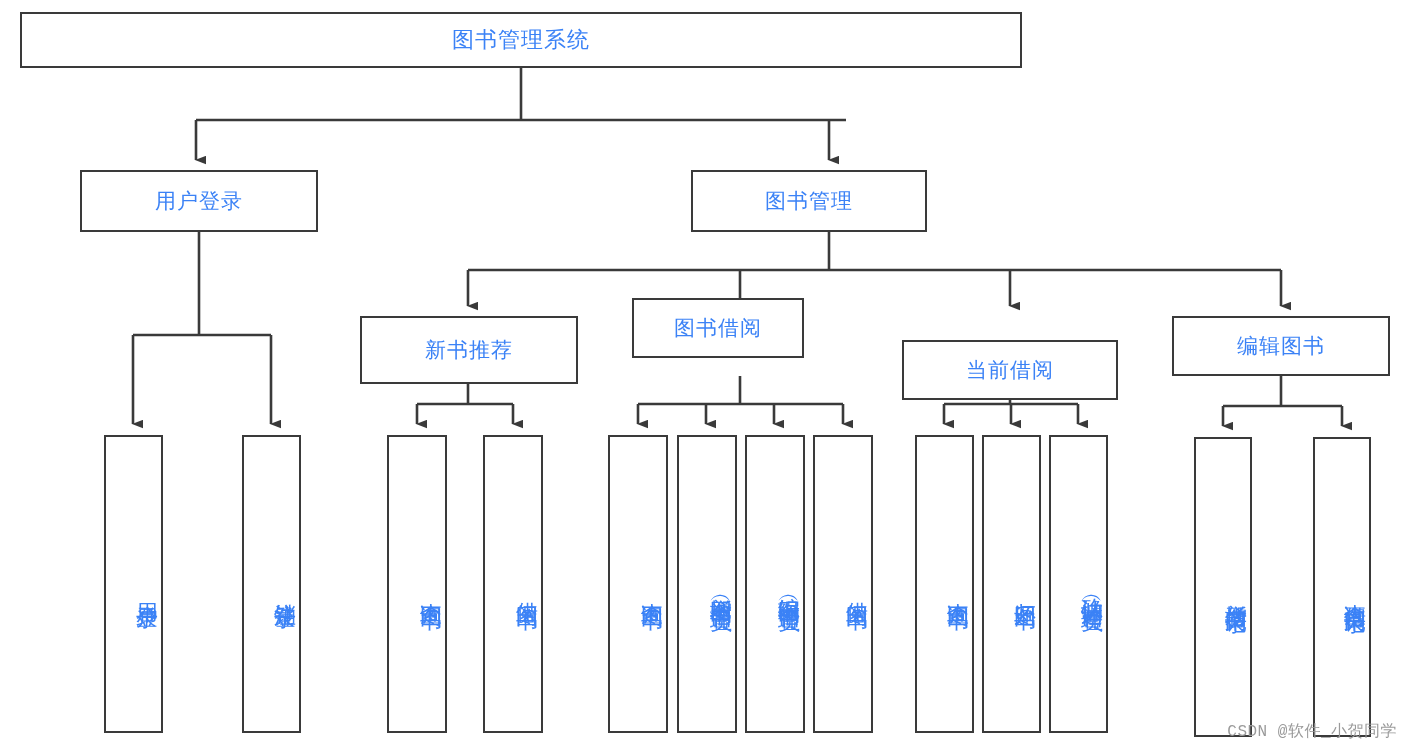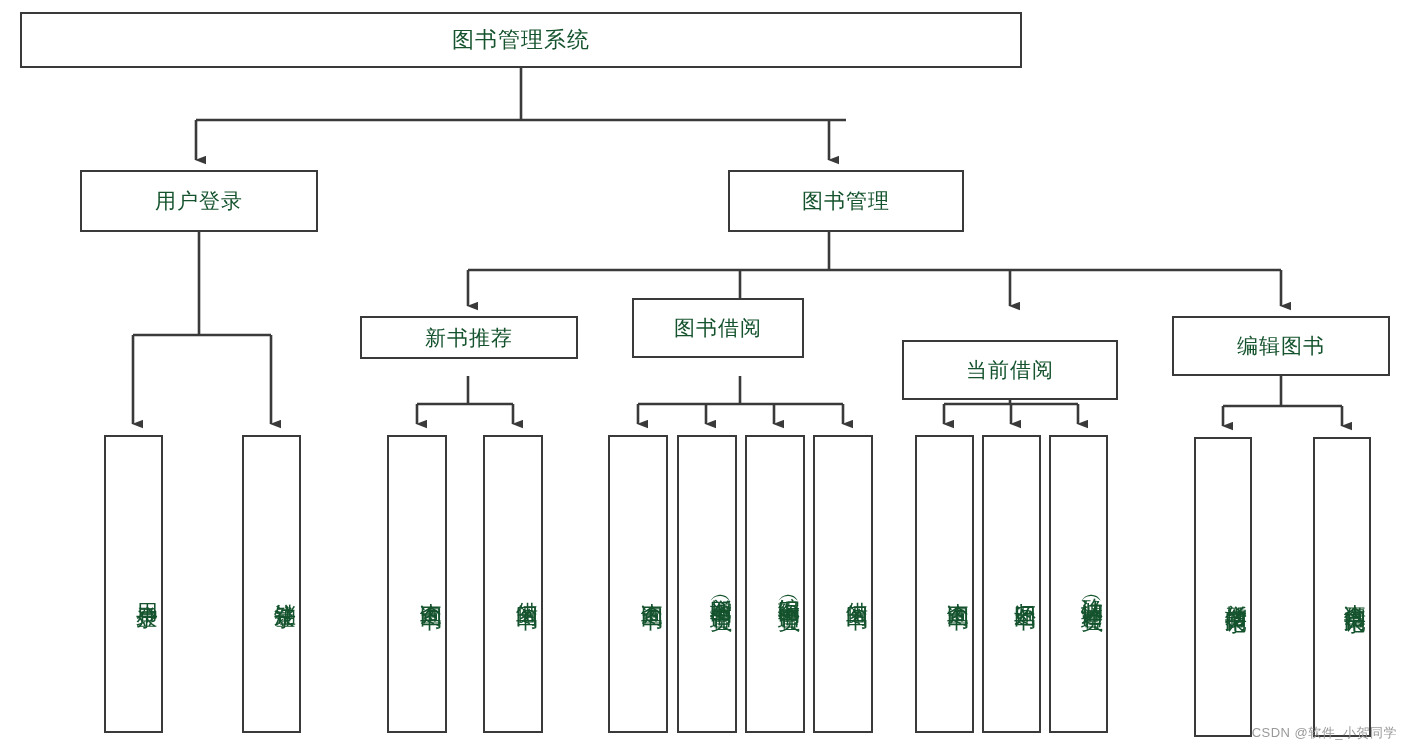--- a/index.html
+++ b/index.html
@@ -27,21 +27,21 @@
     pointer-events: none;
   }
   .node {
     position: absolute;
     box-sizing: border-box;
     background: #ffffff;
     border: 2.5px solid #3a3a3a;
     display: flex;
     align-items: center;
     justify-content: center;
-    color: #14532d;
+    color: #3b82f6;
     z-index: 2;
   }
   .node-h {
     font-size: 21px;
     letter-spacing: 1px;
     white-space: nowrap;
   }
   .node-root {
     font-size: 22px;
   }
@@ -56,25 +56,26 @@
   }
   .node-v .vtext {
     writing-mode: vertical-rl;
     text-orientation: upright;
     letter-spacing: 2px;
   }
   #watermark {
     position: absolute;
     right: 8px;
     bottom: 5px;
-    font-size: 13px;
+    font-size: 16px;
     color: #9a9a9a;
     letter-spacing: 0.5px;
     z-index: 5;
     white-space: nowrap;
+    font-family: Liberation Mono, monospace;
   }
 </style>
 </head>
 <body>
 
 <div id="canvas">
 
   <svg id="edges" viewBox="0 0 1405 747" width="1405" height="747">
     <defs>
       <marker id="arrow" markerWidth="9" markerHeight="11" refX="4.2" refY="10" orient="auto" markerUnits="userSpaceOnUse">
@@ -125,25 +126,25 @@
     </g>
   </svg>
 
   <div class="node node-h node-root" style="left:20px; top:12px; width:1002px; height:56px;">
     <span>图书管理系统</span>
   </div>
 
   <div class="node node-h" style="left:80px; top:170px; width:238px; height:62px;">
     <span>用户登录</span>
   </div>
-  <div class="node node-h" style="left:728px; top:170px; width:236px; height:62px;">
+  <div class="node node-h" style="left:691px; top:170px; width:236px; height:62px;">
     <span>图书管理</span>
   </div>
 
-  <div class="node node-h" style="left:360px; top:316px; width:218px; height:43px;">
+  <div class="node node-h" style="left:360px; top:316px; width:218px; height:68px;">
     <span>新书推荐</span>
   </div>
   <div class="node node-h" style="left:632px; top:298px; width:172px; height:60px;">
     <span>图书借阅</span>
   </div>
   <div class="node node-h" style="left:902px; top:316px; width:216px; height:60px;margin-top:24px;">
     <span>当前借阅</span>
   </div>
   <div class="node node-h" style="left:1172px; top:316px; width:218px; height:60px;">
     <span>编辑图书</span>

